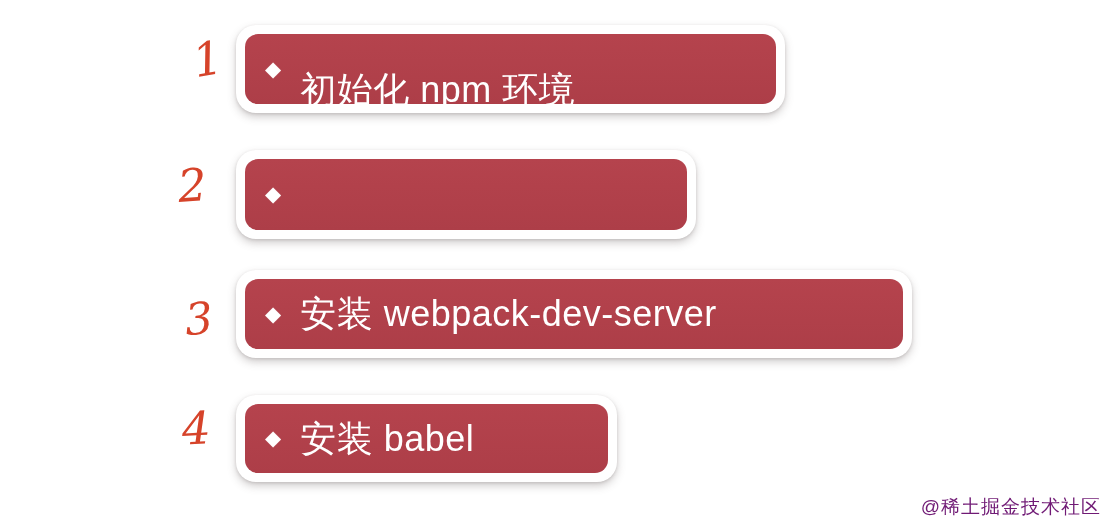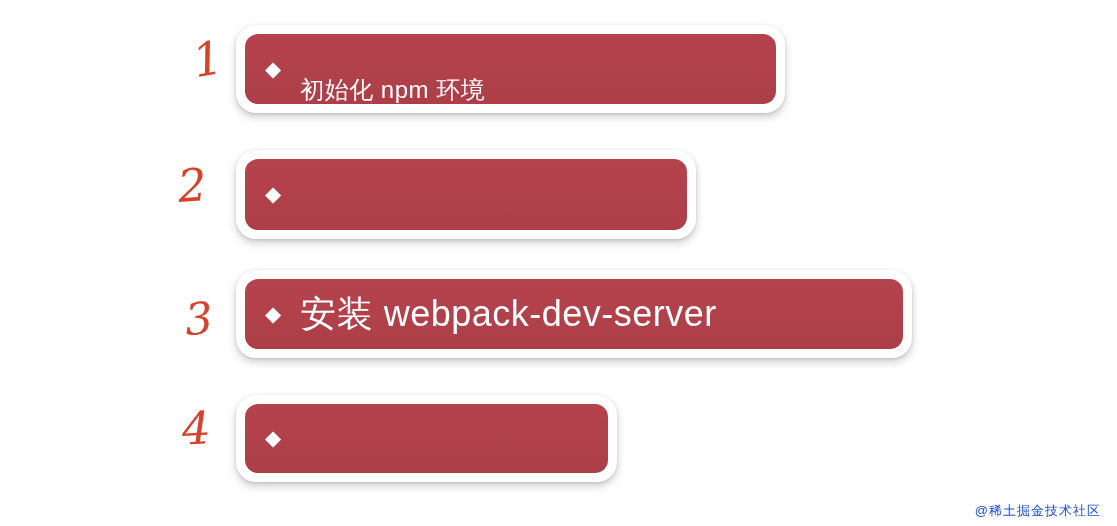--- a/index.html
+++ b/index.html
@@ -77,32 +77,32 @@
     letter-spacing: 0.5px;
     font-weight: 400;
   }
 
   
   #card-1 { left: 236px; top: 25px;  width: 549px; height: 88px; }
   #card-2 { left: 236px; top: 150px; width: 460px; height: 89px; }
   #card-3 { left: 236px; top: 270px; width: 676px; height: 88px; }
   #card-4 { left: 236px; top: 395px; width: 381px; height: 87px; }
 
-  #card-1 .card-label { font-size: 24px; margin-top: 42px; }
+  #card-1 .card-label { font-size: 36px; margin-top: 42px; }
   #card-2 .card-label { font-size: 36px; }
   #card-3 .card-label { font-size: 36px; }
   #card-4 .card-label { font-size: 36px; }
 
   
   .watermark {
     position: absolute;
     right: 16px;
     bottom: 6px;
-    color: #1d4ed8;
-    font-size: 13px;
+    color: #701a75;
+    font-size: 19px;
     letter-spacing: 1px;
     user-select: none;
     white-space: nowrap;
   }
 </style>
 </head>
 <body>
 
 <div id="slide">
 
@@ -126,18 +126,19 @@
     <div class="card-inner">
       <span class="bullet">◆</span>
       <span class="card-label">安装 webpack-dev-server</span>
     </div>
   </div>
 
   <div class="step-number n4">4</div>
   <div class="card" id="card-4">
     <div class="card-inner">
       <span class="bullet">◆</span>
+      <span class="card-label">安装 babel</span>
     </div>
   </div>
 
   <div class="watermark">@稀土掘金技术社区</div>
 
 </div>
 
 </body></html>

